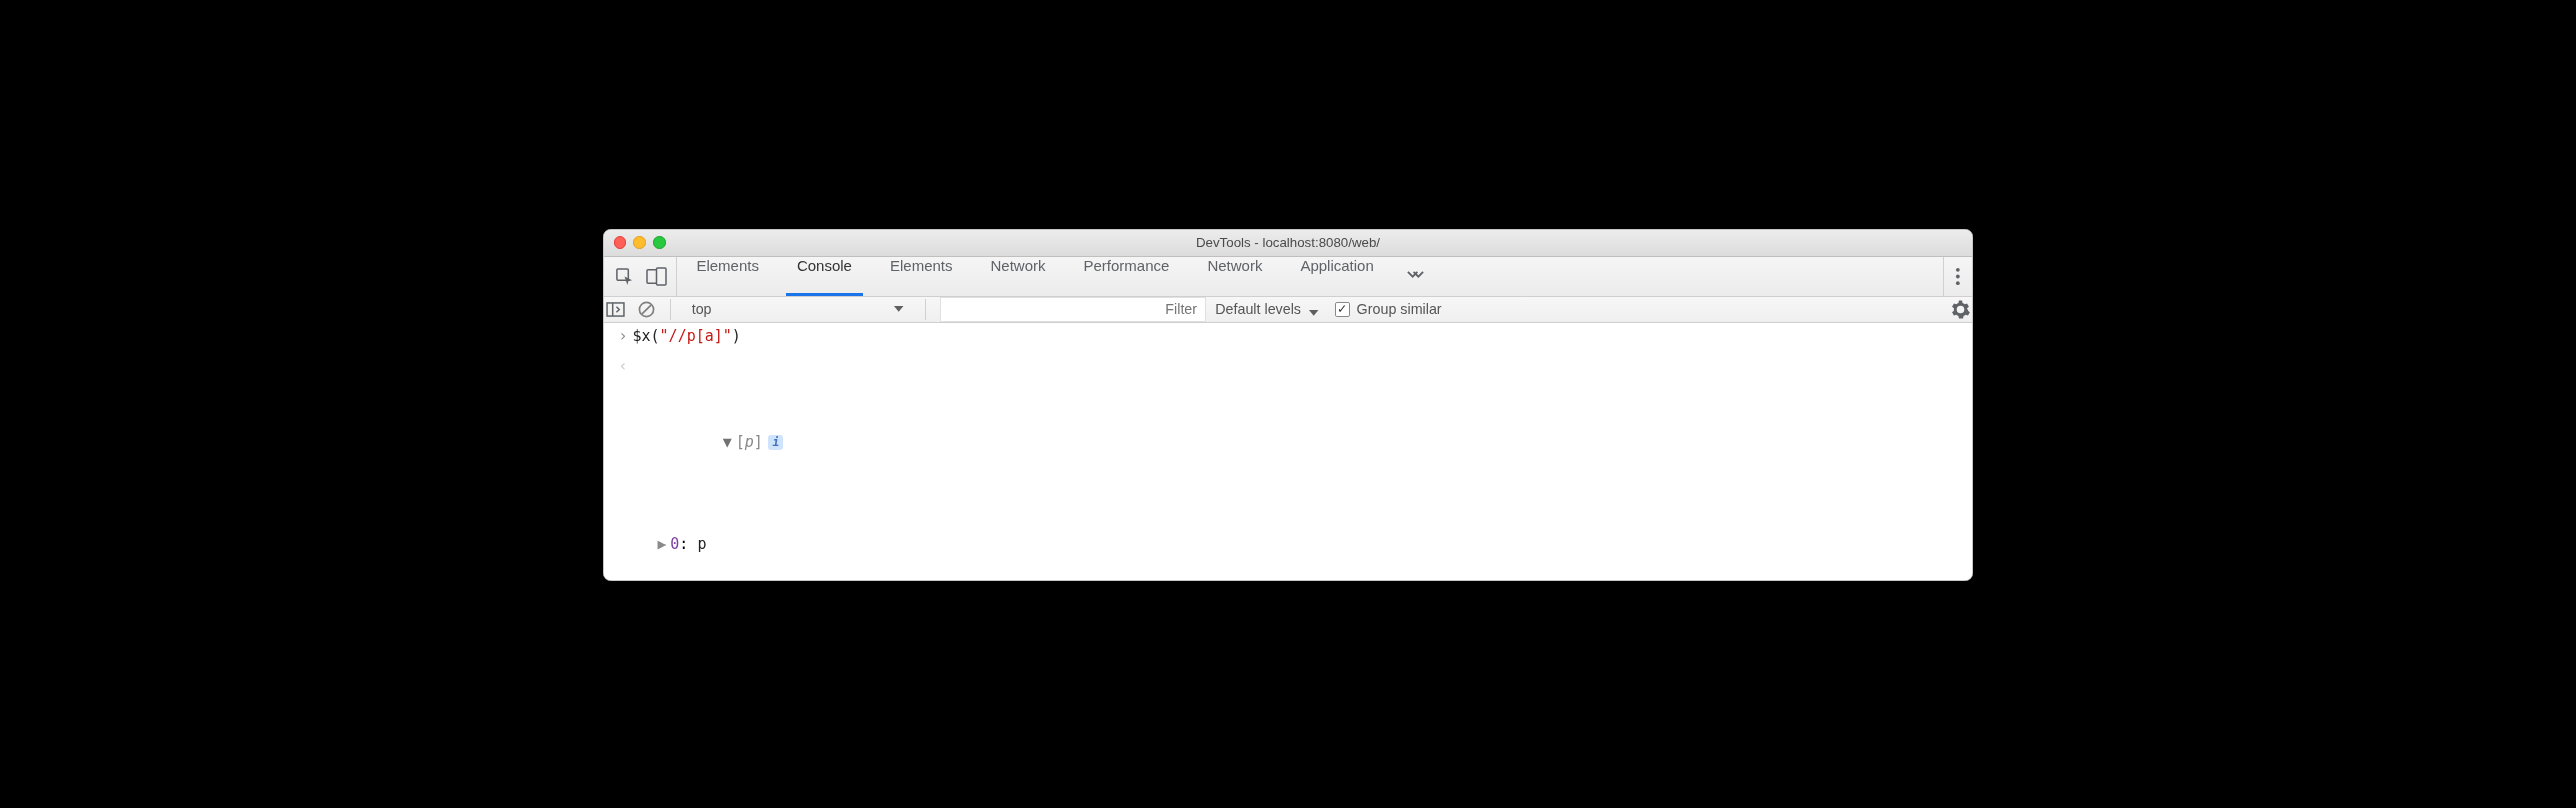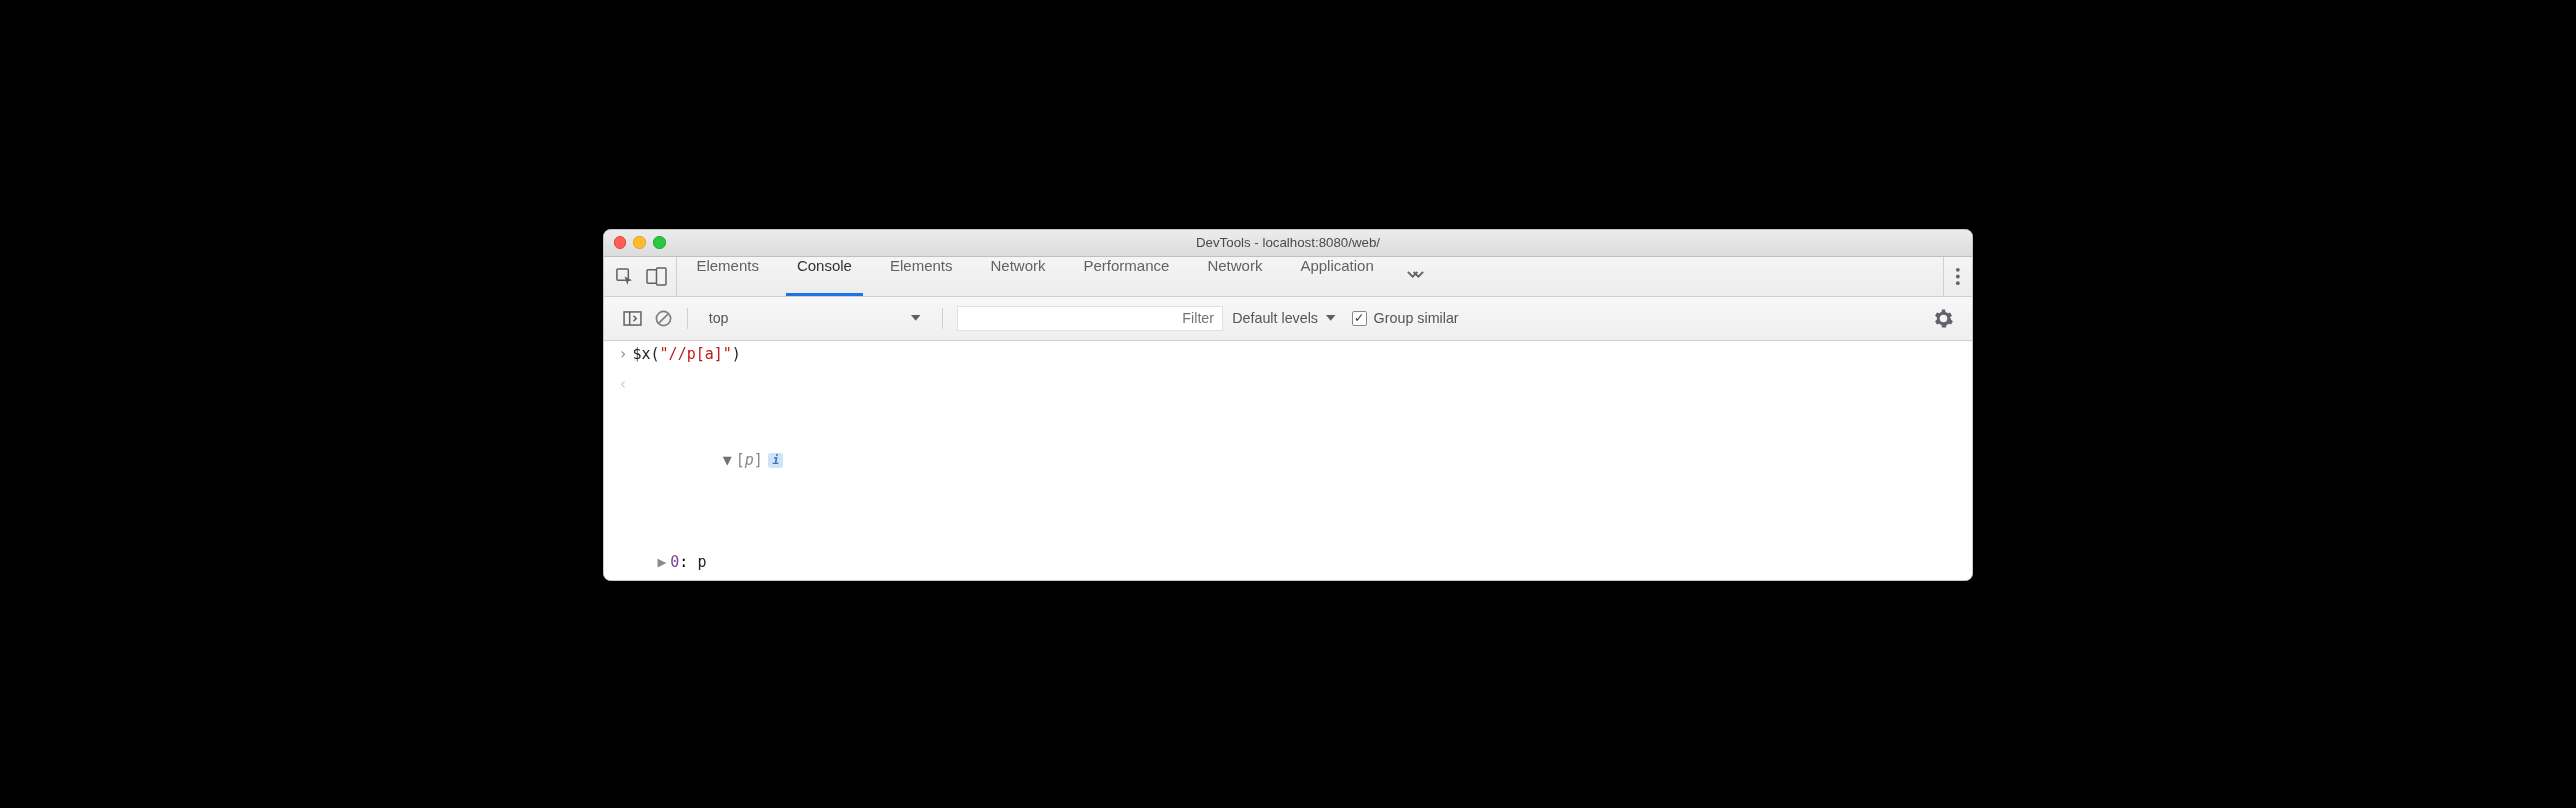--- a/index.html
+++ b/index.html
@@ -72,38 +72,38 @@
     content:""; position:absolute; left:7.6px; right:7.6px; bottom:0; height:2.9px;
     background:#1a73e8;
   }
   .overflow{
     display:flex;align-items:center;padding:0 13.3px;color:#5f6368;cursor:pointer;
   }
   .tabsbar .spacer{flex:1;}
   .right-group{display:flex;align-items:center;border-left:1px solid #d0d0d0;padding:0 11.4px;}
   
   .subbar{
-    height:44px; background:linear-gradient(#f7f7f7,#efefef);
+    height:26px; background:linear-gradient(#f7f7f7,#efefef);
     border-bottom:1px solid #cfcfcf;
-    display:flex; align-items:center; padding:0 18px; gap:9.5px;
+    display:flex; align-items:center; padding:0 1px; gap:9.5px;
     font-size:14.3px; color:#555;
   }
   .subbar .sep{width:1px;height:21px;background:#d0d0d0;margin:0 3.8px;}
   .context-select{
     display:flex;align-items:center;justify-content:space-between;
     width:228px; height:25px; padding:0 7.6px;
     border:none; color:#555; cursor:pointer;
   }
   .filter-input{
     width:266px;height:25px;padding:1.9px 7.6px;
     border:1px solid #e0e0e0;background:#fff;font-size:14.3px;color:#333;
     outline:none;
     text-align:right;
   }
-  .levels{display:flex;align-items:center;gap:7px;cursor:pointer;}
+  .levels{display:flex;align-items:flex-end;gap:7px;cursor:pointer;}
   .checkbox{width:15px;height:15px;border:1px solid #888;background:#fff;display:inline-flex;align-items:center;justify-content:center;border-radius:1.9px;}
   .checkbox.checked::after{content:"✓";font-size:12.4px;color:#333;line-height:1;}
   .subbar .flex{flex:1;}
   
   .console{
     flex:1; background:#fff;
     font-family: Menlo, Consolas, monospace; font-size:15px; line-height:1.7;
     overflow:auto;
   }
   .row{display:flex;align-items:flex-start;padding:1.9px 9.5px;}

